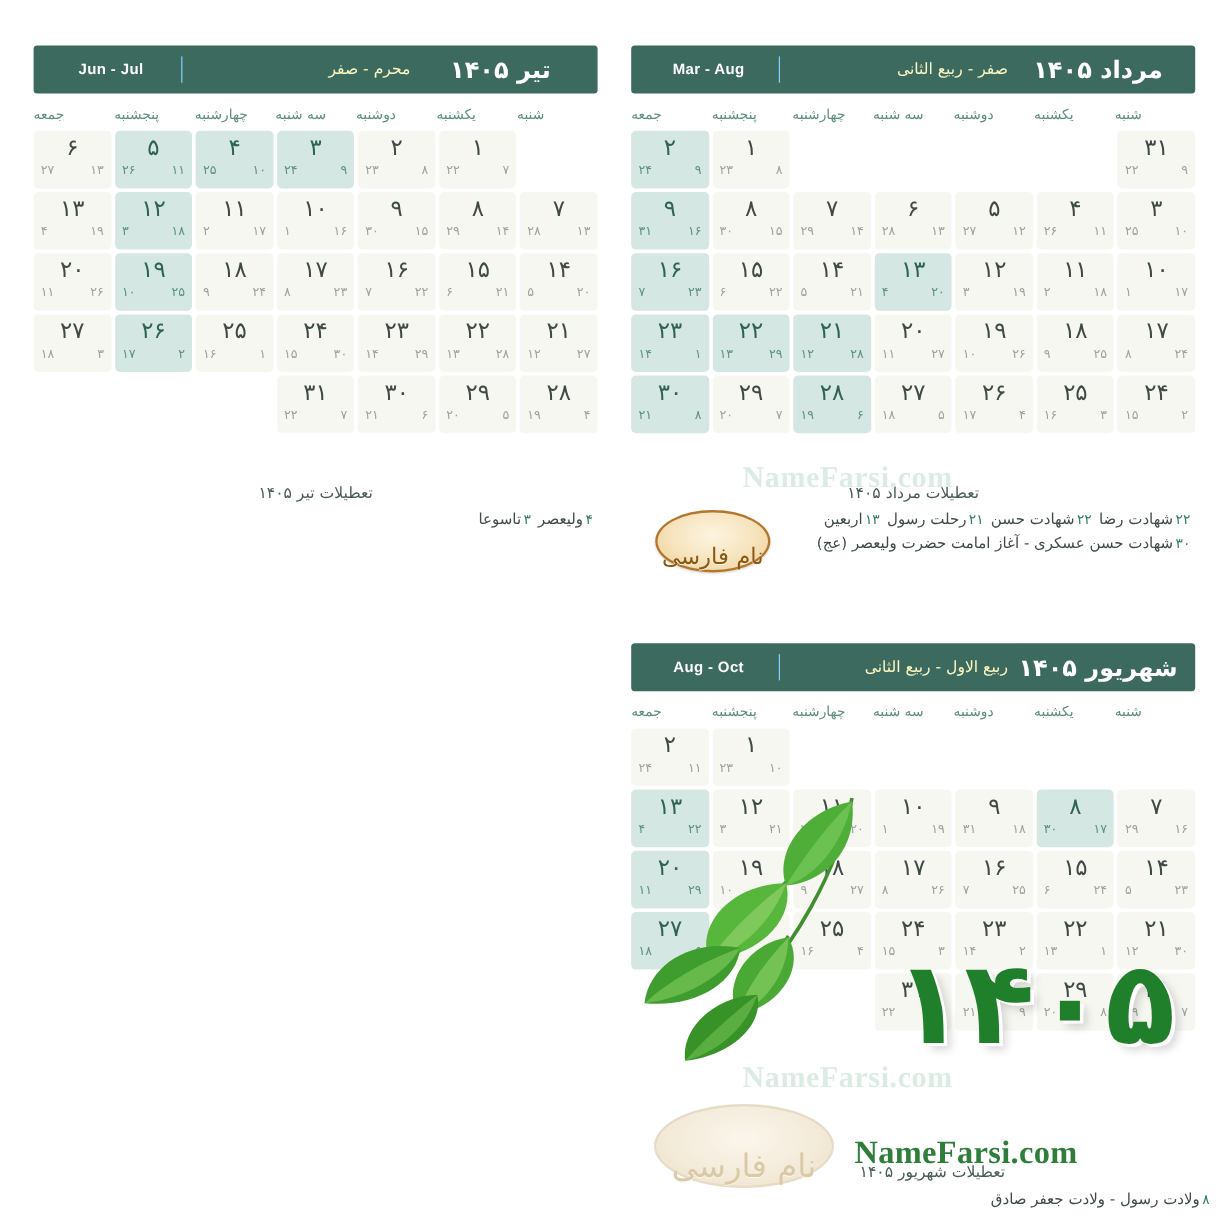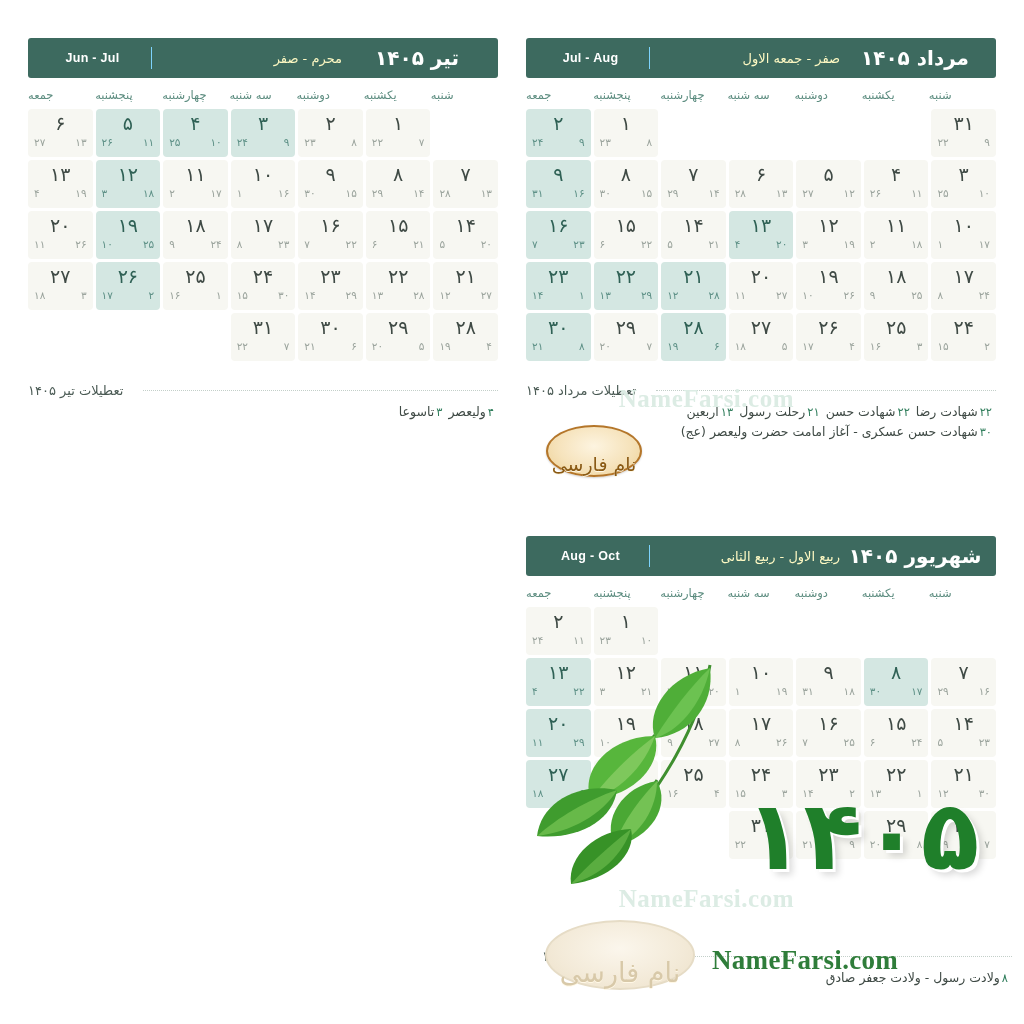--- a/index.html
+++ b/index.html
@@ -106,20 +106,21 @@
   
   .hol-wrap {
     position: absolute;
     width: 470px;
   }
   .hol-title-row {
     display: flex;
     align-items: center;
     gap: 20px;
     padding-bottom: 4px;
+    flex-direction: column;
   }
   .hol-title {
     font-size: 13px;
     color: #4a5a54;
     white-space: nowrap;
   }
   .hol-dots {
     flex: 1;
     border-top: 1px dotted #c3cfc9;
     height: 1px;
@@ -203,22 +204,22 @@
   .leafart { position: absolute; }
 </style>
 </head>
 <body>
 
 <div id="page">
 
   <div class="cal" style="right:28px; top:38px;">
     <div class="cal-head">
       <div class="m-fa">مرداد ۱۴۰۵</div>
-      <div class="m-ar">صفر - جمعه الاول</div>
-      <div class="m-en">Jul - Aug</div>
+      <div class="m-ar">صفر - ربیع الثانی</div>
+      <div class="m-en">Mar - Aug</div>
     </div>
     <div class="dow-row">
       <div class="dow">شنبه</div>
       <div class="dow">یکشنبه</div>
       <div class="dow">دوشنبه</div>
       <div class="dow">سه شنبه</div>
       <div class="dow">چهارشنبه</div>
       <div class="dow">پنجشنبه</div>
       <div class="dow">جمعه</div>
     </div>

